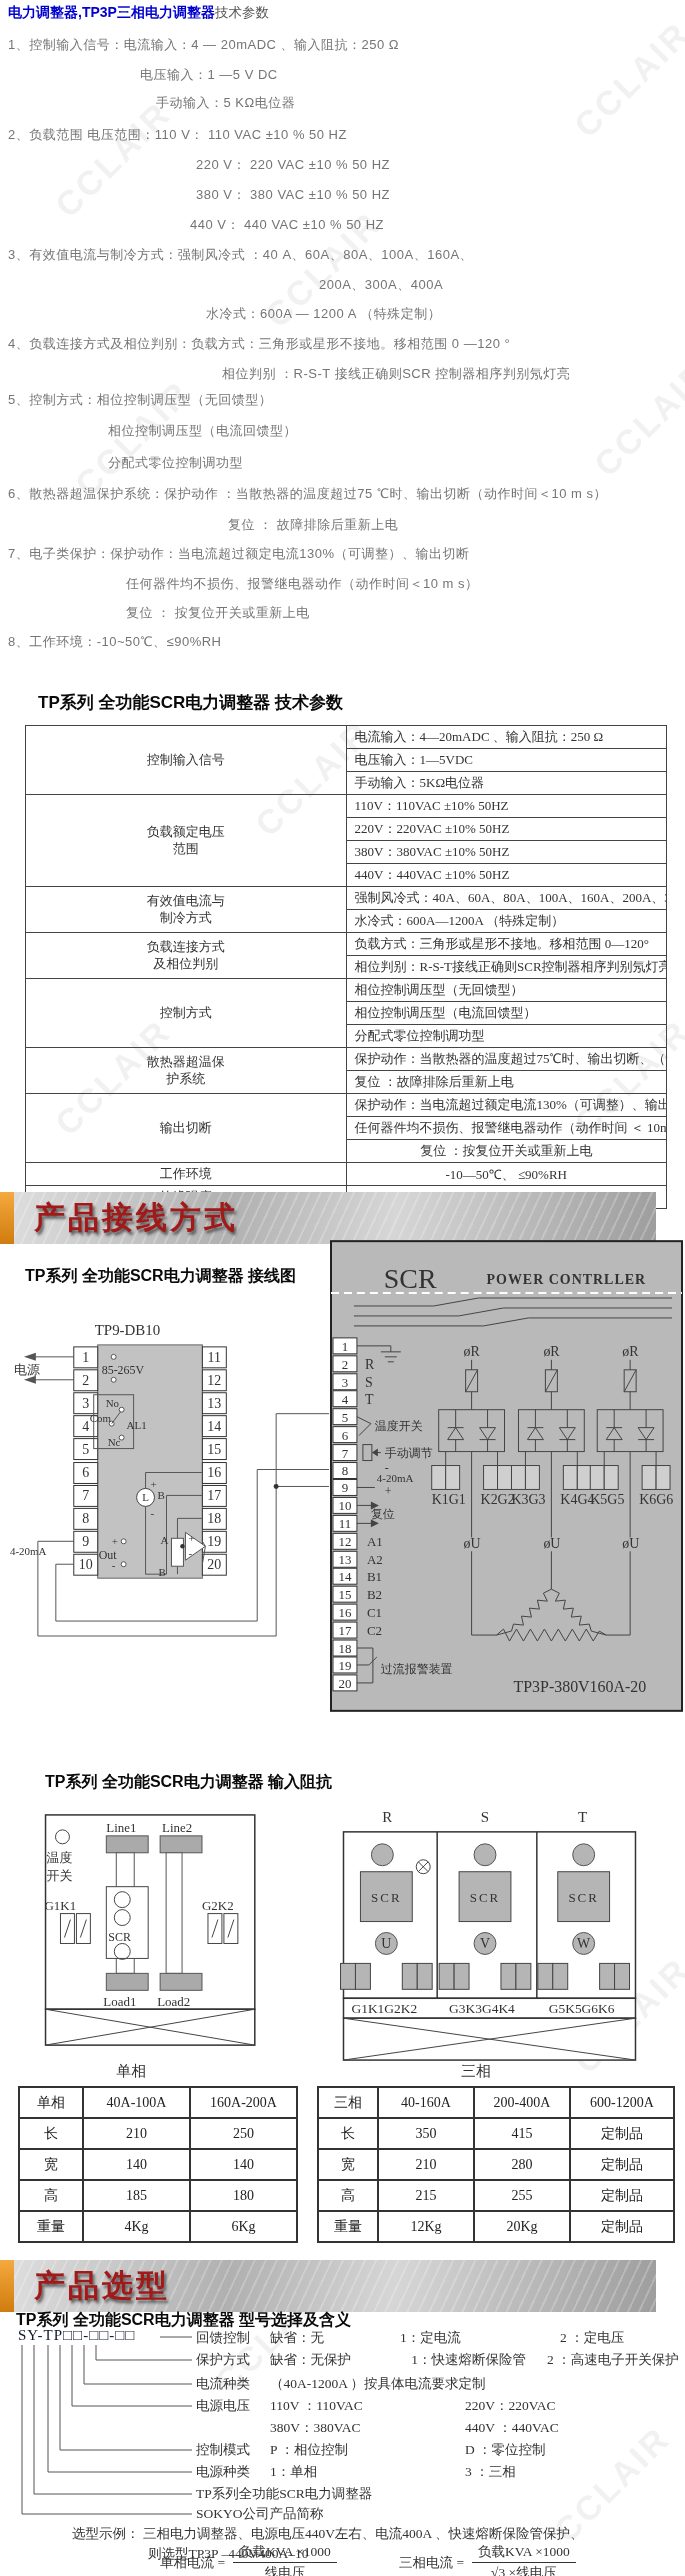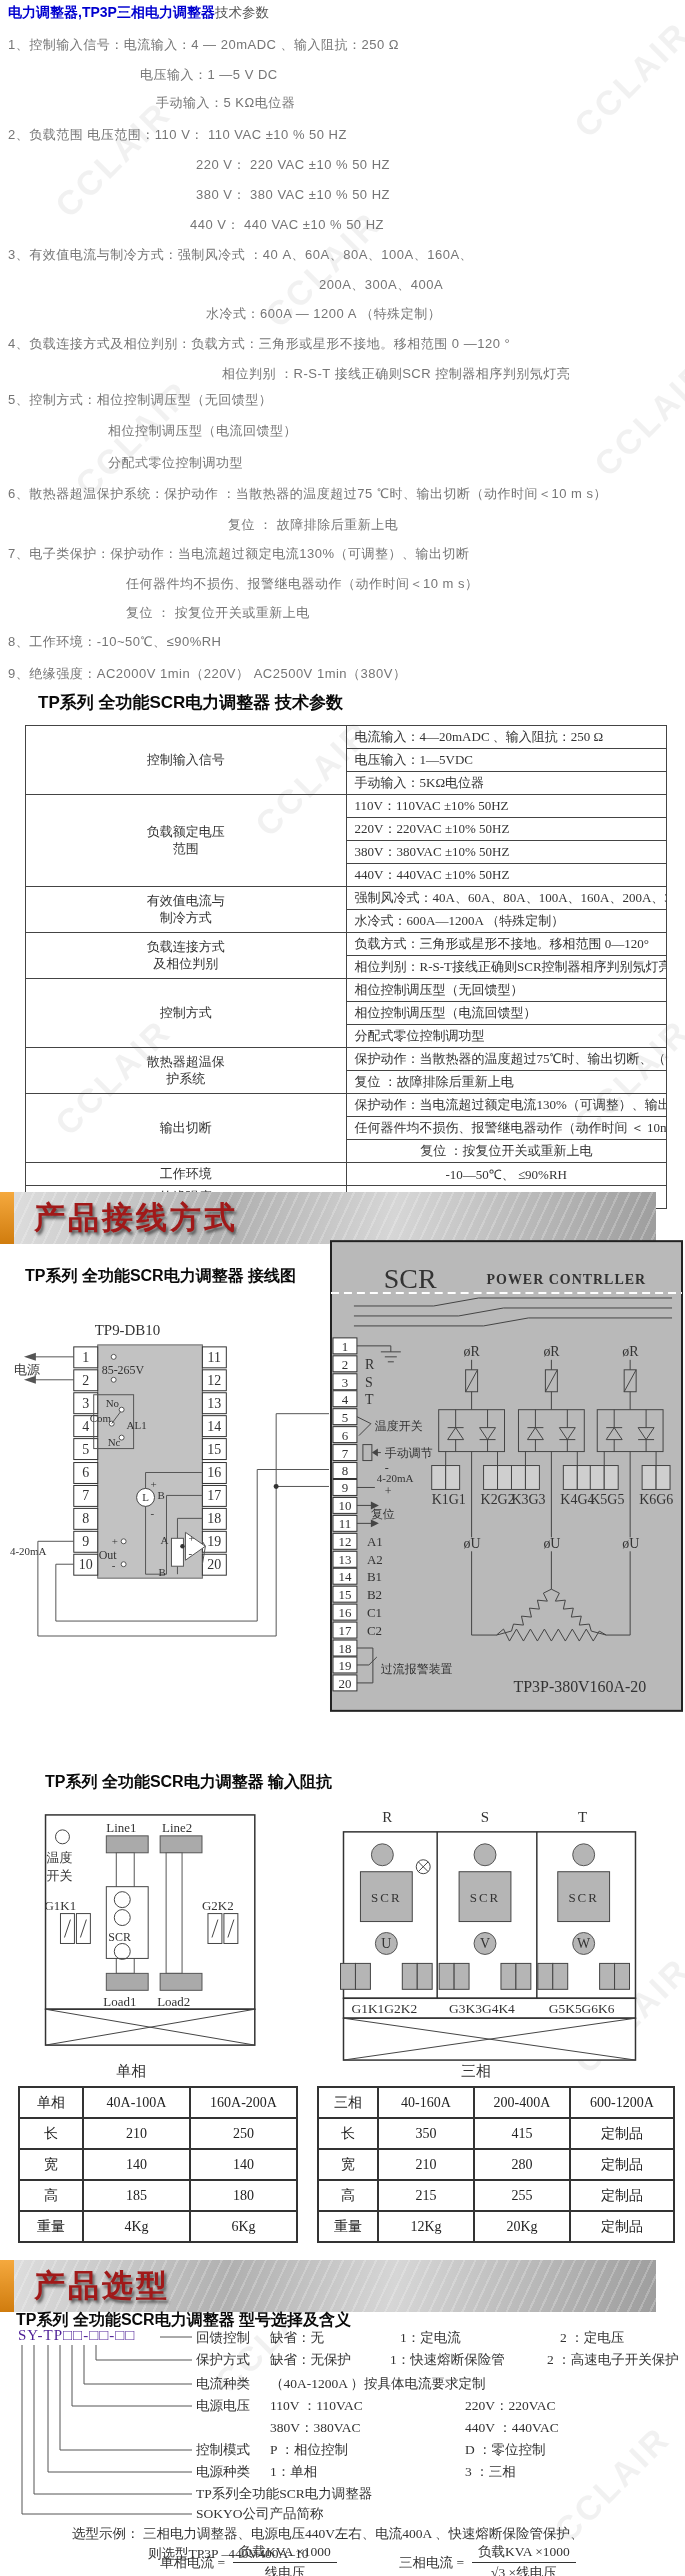--- a/index.html
+++ b/index.html
@@ -26,23 +26,23 @@
      background:linear-gradient(#f5a93e,#d07c0e);}
   .banner-text{position:absolute;left:34px;top:5px;font:bold 31px "Liberation Sans",sans-serif;
      color:#a11919;text-shadow:2px 3px 3px rgba(70,70,70,.85),1px 1px 0 #c9c9c9;letter-spacing:3px;}
   .dtable{position:absolute;border-collapse:collapse;font:14px "Liberation Serif",serif;color:#222;
           text-align:center;table-layout:fixed;}
   .dtable td{border:2px solid #333;height:29px;padding:0;}
   .sel{font-family:"Liberation Serif",serif;color:#333;font-size:13.5px;}
   .srow{position:absolute;left:196px;white-space:nowrap;}
   .slbl{display:inline-block;width:74px;}
   .so{display:inline-block;}
-  .w120{width:120px;} .w130{width:130px;} .w157{width:157px;} .w160{width:160px;} .w195{width:195px;}
+  .w120{width:120px;} .w130{width:130px;} .w157{width:157px;text-align:center;} .w160{width:160px;} .w195{width:195px;}
   .ind{margin-left:74px;}
-  .codeline{position:absolute;left:18px;top:2327px;font:15px "Liberation Serif",serif;color:#4c1d95;letter-spacing:1px;text-align:right;}
+  .codeline{position:absolute;left:18px;top:2327px;font:15px "Liberation Serif",serif;color:#0f172a;letter-spacing:1px;text-align:right;}
   .ex{position:absolute;font:13.5px "Liberation Serif",serif;color:#333;white-space:nowrap;}
   .formula{position:absolute;top:2543px;font:13.5px "Liberation Serif",serif;color:#333;white-space:nowrap;}
   .formula .lhs{display:inline-block;vertical-align:middle;margin-right:8px;}
   .frac{display:inline-block;text-align:center;vertical-align:middle;}
   .frac .num{padding:0 6px 1px 6px;}
   .frac .den{border-top:1.5px solid #333;padding:1px 6px 0 6px;}
   svg text{font-family:"Liberation Serif",serif;fill:#333;}
 </style>
 </head>
 <body>
@@ -82,21 +82,20 @@
   <div class="spec" style="left:222px;top:365px">相位判别 ：R-S-T 接线正确则SCR 控制器相序判别氖灯亮</div>
   <div class="spec" style="left:8px;top:391px">5、控制方式：相位控制调压型（无回馈型）</div>
   <div class="spec" style="left:108px;top:422px">相位控制调压型（电流回馈型）</div>
   <div class="spec" style="left:108px;top:454px">分配式零位控制调功型</div>
   <div class="spec" style="left:8px;top:485px">6、散热器超温保护系统：保护动作 ：当散热器的温度超过75 ℃时、输出切断（动作时间＜10 m s）</div>
   <div class="spec" style="left:228px;top:516px">复位 ：  故障排除后重新上电</div>
   <div class="spec" style="left:8px;top:545px">7、电子类保护：保护动作：当电流超过额定电流130%（可调整）、输出切断</div>
   <div class="spec" style="left:126px;top:575px">任何器件均不损伤、报警继电器动作（动作时间＜10 m s）</div>
   <div class="spec" style="left:126px;top:604px">复位 ：  按复位开关或重新上电</div>
   <div class="spec" style="left:8px;top:633px">8、工作环境：-10~50℃、≤90%RH</div>
-  <div class="spec" style="left:8px;top:665px">9、绝缘强度：AC2000V 1min（220V）   AC2500V 1min（380V）</div>
 
   <div class="h" style="left:38px;top:691px">TP系列 全功能SCR电力调整器 技术参数</div>
   <table class="ttable">
     <tbody>
         <tr>
           <td class="gl" rowspan="3"><span>控制输入信号</span></td>
         <td>电流输入：4—20mADC 、输入阻抗：250 Ω</td>
         </tr>
     <tr>
           <td>电压输入：1—5VDC</td>

